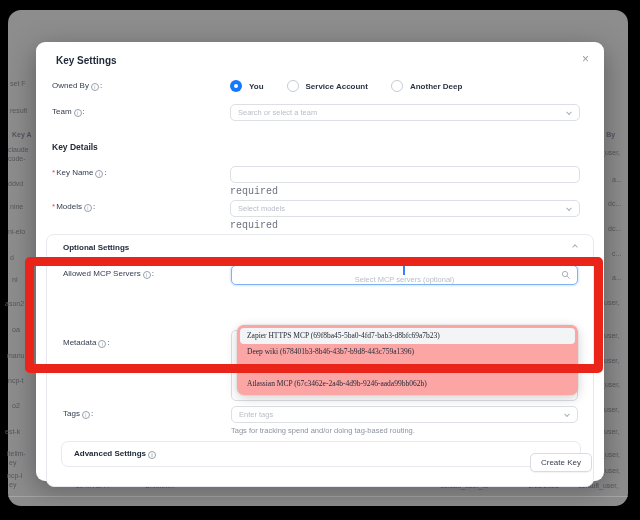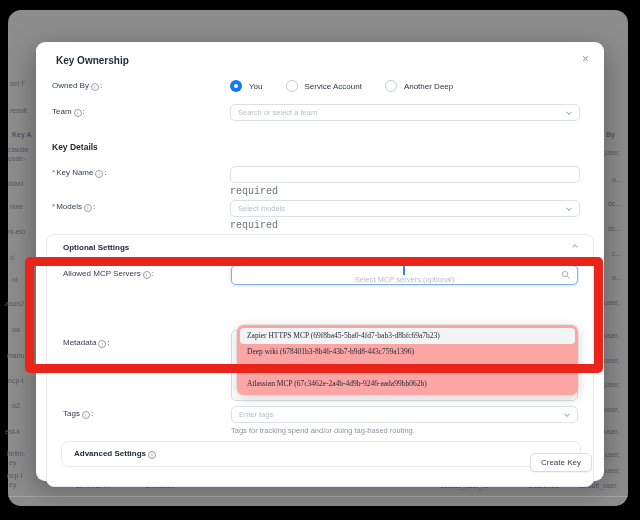--- a/index.html
+++ b/index.html
@@ -38,21 +38,21 @@
   .req-note { position:absolute; left:194px; font-size:10px; color:#6b7280;font-family:Liberation Mono, monospace; }
 
   
   .radio-row { position:absolute; left:194px; top:36px; height:16px; display:flex; align-items:center; gap:7px; }
   .radio-gap { width:9px; }
   .radio { width:12px; height:12px; border-radius:50%; position:relative; flex:0 0 auto; }
   .radio.off { background:#fff; border:1px solid #c8ccd2; }
   .radio.on  { background:#1677ff; }
   .radio.on::after { content:""; position:absolute; left:4px; top:4px; width:4px; height:4px;
                      background:#fff; border-radius:50%; }
-  .radio-label { font-size:8px; color:#2b3442; font-weight:400; }
+  .radio-label { font-size:8px; color:#2b3442; font-weight:700; }
 
   
   .panel { position:absolute; background:#fff; border:1px solid #e7e9ee; border-radius:8px; }
   .panel-head { height:25px; border-bottom:1px solid #eceef2; display:flex; align-items:center;
                 justify-content:space-between; padding:0 16px; font-size:8px; font-weight:700; color:#222b3a; }
   .panel .flabel { left:16px; }
   .panel .input, .panel .select { left:184px; width:347px; }
 
   .input.focused { border-color:#7fb2f2; box-shadow:0 0 0 1.5px rgba(22,119,255,.12); color:#b9bdc7;flex-direction:column; }
   .caret { display:inline-block; width:1.5px; height:9px; background:#3b82f6; margin-right:1px; }
@@ -134,21 +134,21 @@
         <div class="bg-frag" style="left: 280px; top: 482px;">-</div>
         <div class="bg-frag" style="left: 365px; top: 482px;">-</div>
         <div class="bg-frag" style="left: 440px; top: 482px;">default_user_id</div>
         <div class="bg-frag" style="left: 528px; top: 482px;">6/13/2025</div>
         <div class="bg-frag" style="left: 578px; top: 482px;">default_user,</div>
       </div>
   </div>
   <div class="bg-row-divider"></div>
 
   <div class="modal">
-    <div class="modal-title">Key Ownership</div>
+    <div class="modal-title">Key Settings</div>
     <div class="close-x">×</div>
 
     <div class="flabel" style="top:39px;">
       <span>Owned By</span><span class="info-icon">i</span>:
     </div>
     <div class="radio-row">
       <span class="radio on"></span>
       <span class="radio-label">You</span>
       <span class="radio-gap"></span>
       <span class="radio off"></span>

